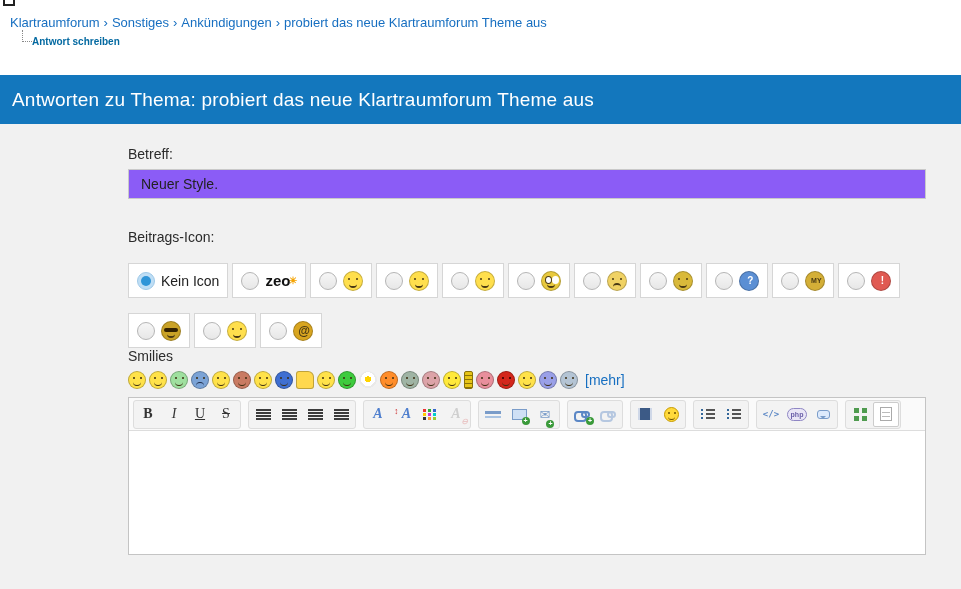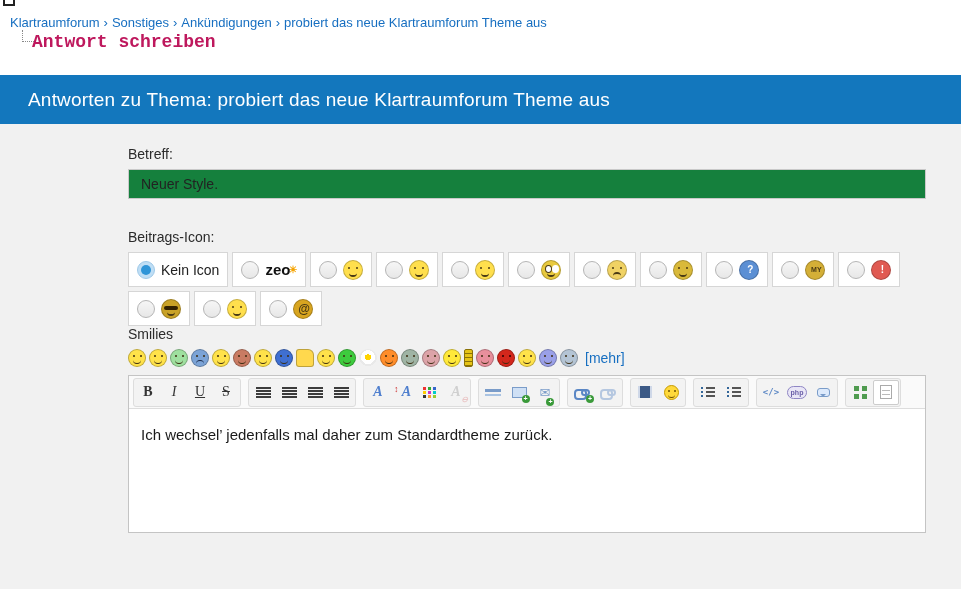--- a/index.html
+++ b/index.html
@@ -5,41 +5,41 @@
   * { box-sizing: border-box; margin: 0; padding: 0; }
   html,body { width: 961px; height: 589px; overflow: hidden; }
   body { background:#fff; font-family:"Liberation Sans", sans-serif; color:#2b2b2b; }
 
   
   .topbar { position:relative; height:75px; padding:15px 0 12px 10px; background:#fff; }
   .corner-box { position:absolute; left:3px; top:-4px; width:12px; height:10px; border:2px solid #222; background:#fff; }
   .crumbs { font-size:13px; line-height:16px; }
   .crumbs a { color:#176fc1; text-decoration:none; cursor:pointer; }
   .crumb-sep { color:#176fc1; padding:0 4px; }
-  .subline { margin-top:3px; padding-left:22px; font-size:18px; line-height:16px; font-weight:bold; color:#be185d; position:relative;font-family:Liberation Mono, monospace; }
+  .subline { margin-top:3px; padding-left:22px; font-size:10px; line-height:16px; font-weight:bold; color:#0369a1; position:relative; }
   .subline::before { content:""; position:absolute; left:12px; top:-4px; width:11px; height:11px;
      border-left:1px dotted #8a8a8a; border-bottom:1px dotted #8a8a8a; }
 
   
-  .titlebar { height:49px; background:#1377bd; color:#fff; font-size:19px; line-height:49px; padding-left:28px;
+  .titlebar { height:49px; background:#1377bd; color:#fff; font-size:19px; line-height:49px; padding-left:12px;
      font-weight:400; letter-spacing:.2px; }
 
   
   .formarea { background:#f1f1f1; height:465px; padding:22px 35px 0 128px; }
   .field-label { font-size:14px; color:#2b2b2b; }
-  .subject-input { margin-top:7px; width:100%; height:30px; border:1px solid #c9c9c9; background:#15803d;
+  .subject-input { margin-top:7px; width:100%; height:30px; border:1px solid #c9c9c9; background:#8b5cf6;
      font-size:14px; padding:0 12px; color:#222; font-family:"Liberation Sans", sans-serif; }
   .picon-label { margin-top:30px; }
   .msg-label { margin-top:21px; }
   .smilies-label { }
 
   
   .iconrow { margin-top:7px; display:flex; flex-wrap:wrap; gap:4px; width:800px; }
   .iconbox { display:flex; align-items:center; justify-content:center; gap:6px; height:35px; min-width:52px;
-     padding:0 8px; background:#fff; border:1px solid #d6d6d6; cursor:pointer; }
+     padding:0 8px; background:#fff; border:1px solid #d6d6d6; cursor:pointer;margin-top:11px; }
   .radio { width:18px; height:18px; border-radius:50%; border:1px solid #b5b5b5;
      background:linear-gradient(#f6f6f6,#e7e7e7); flex:0 0 auto; }
   .radio.checked { border-color:#9fc9e8; background:#bfdef5; position:relative; }
   .radio.checked::after { content:""; position:absolute; left:3px; top:3px; width:10px; height:10px;
      border-radius:50%; background:#2f95d8; }
   .none-label { font-size:14px; color:#222; }
 
   
   .opticon { width:20px; height:20px; border-radius:50%; position:relative; display:flex; align-items:center;
      justify-content:center; font-weight:bold; border:1px solid rgba(0,0,0,.22); flex:0 0 auto; }
@@ -361,17 +361,16 @@
       <span class="tgroup">
         <span class="tb">
             <span class="i-full"></span>
           </span>
         <span class="tb active">
             <span class="i-doc"></span>
           </span>
       </span>
     </div>
     <div class="content">
-      <p>Ich wechsel’ jedenfalls mal daher zum Standardtheme zurück.</p>
     </div>
   </div>
 
 </div>
 
 </body></html>

